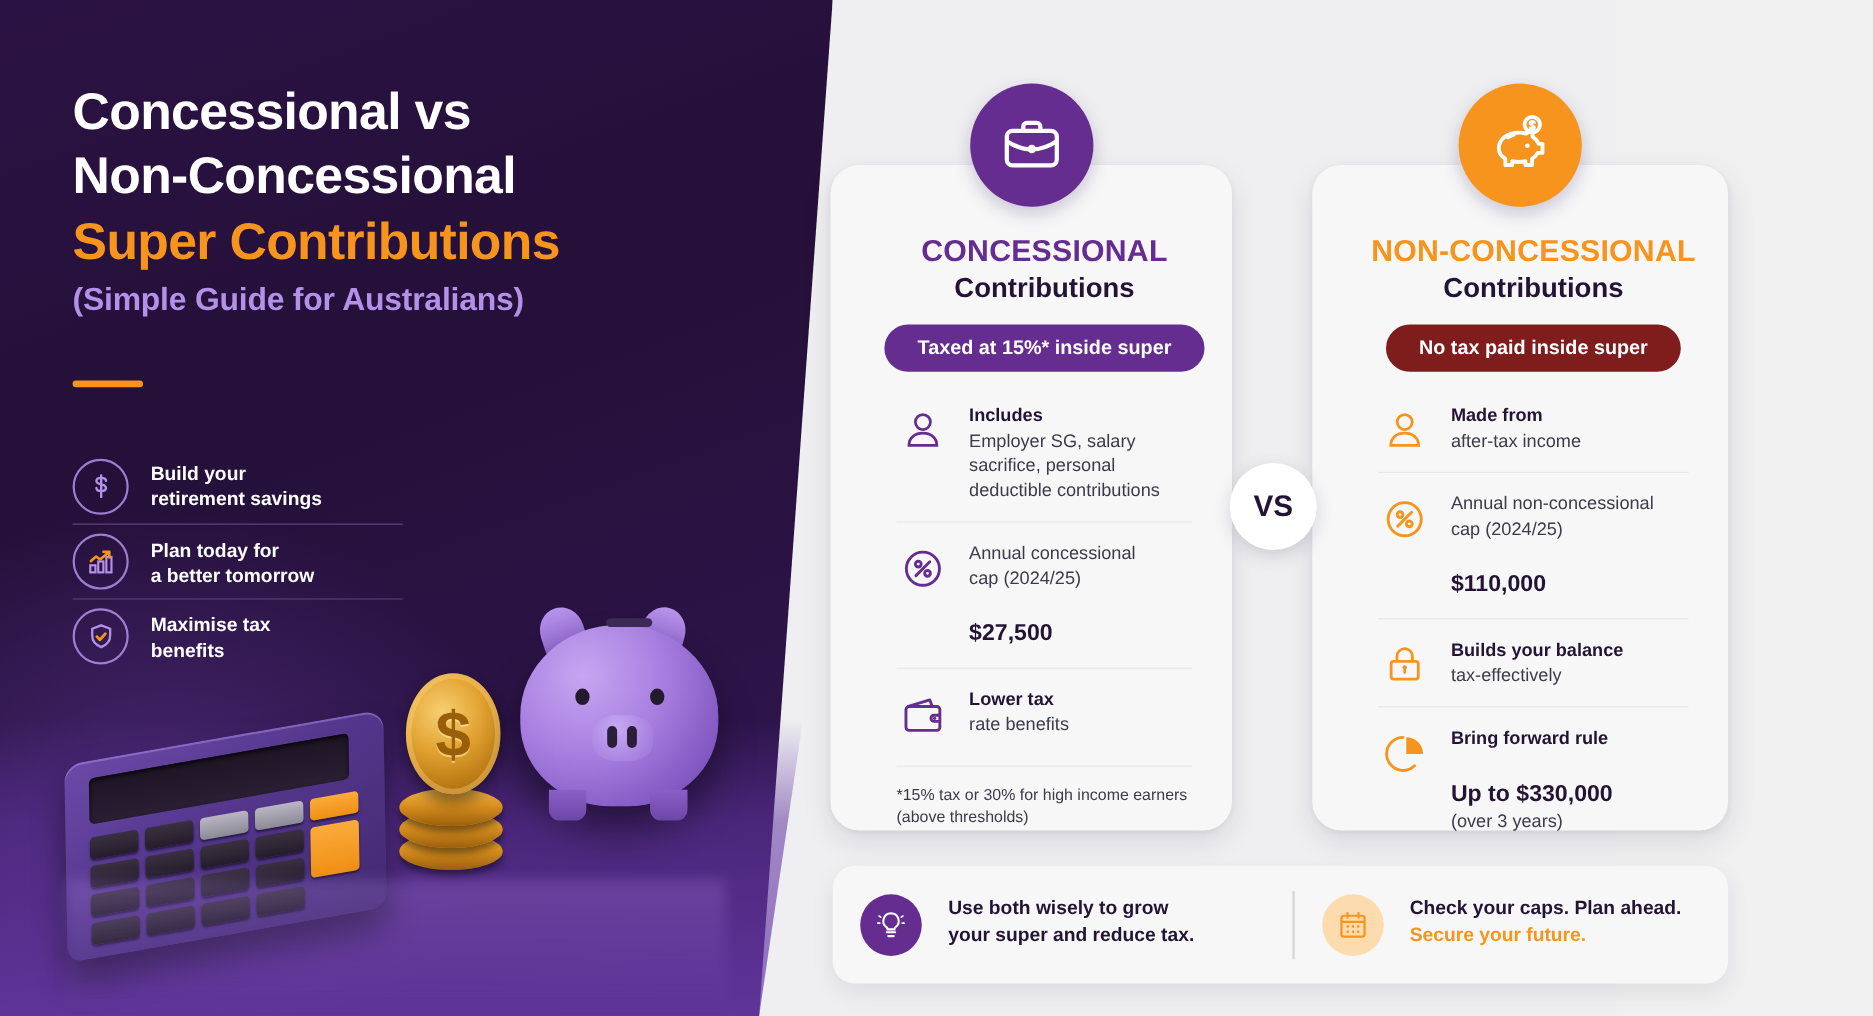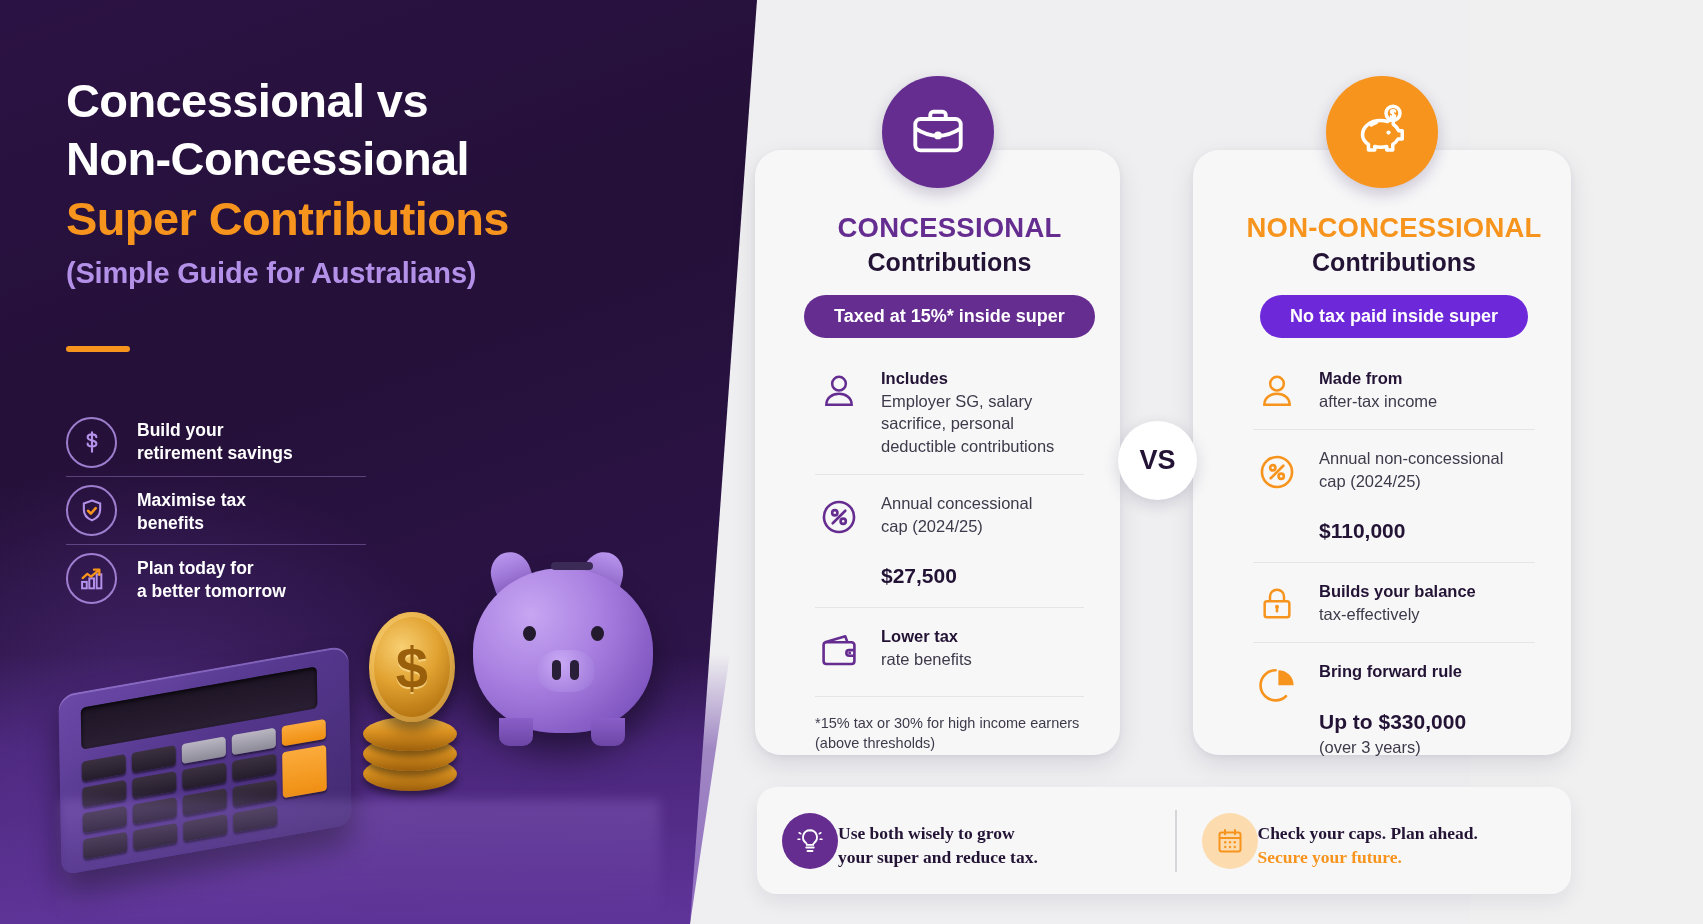--- a/index.html
+++ b/index.html
@@ -183,21 +183,21 @@
   .card-sub {
     text-align: center; font-size: 25px; font-weight: 700; color: #231335;
     margin-top: 4px;
   }
   .pill {
     margin: 18px auto 0; display: block; width: fit-content;
     padding: 11px 30px; border-radius: 22px;
     color: #ffffff; font-size: 18px; font-weight: 700;
   }
   .pill.purple { background: #662d91; }
-  .pill.orange { background: #6d28d9; }
+  .pill.orange { background: #7f1d1d; }
 
   .rows { margin: 12px 36px 0; }
   .row {
     display: flex; align-items: flex-start; gap: 18px;
     padding: 17px 0 17px 0;
   }
   .row + .row { border-top: 1px solid #e5e5e8; }
   .row-icon { flex: 0 0 48px; width: 48px; display:flex; align-items:center; justify-content:center; padding-top:4px; }
   .row-text { font-size: 16.5px; line-height: 22.5px; color: #3e3a4a; }
   .row-text b { color: #231335; font-weight: 700; display: block; }
@@ -218,21 +218,21 @@
     z-index: 5;
   }
 
   
   #bottom-bar {
     position: absolute; left: 757px; top: 787px; width: 814px; height: 107px;
     background: #f7f7f8; border-radius: 20px;
     box-shadow: 0 8px 20px rgba(30,20,60,0.08);
     display: flex; align-items: center;
   }
-  .bb-item { display: flex; align-items: flex-end; gap: 0; padding-left: 25px; font-family: Liberation Serif, serif; }
+  .bb-item { display: flex; align-items: flex-start; gap: 24px; padding-left: 25px; }
   .bb-left { width: 418px; }
   .bb-divider { width: 1.5px; height: 62px; background: #d6d6da; }
   .bb-circle {
     width: 56px; height: 56px; border-radius: 50%;
     display: flex; align-items: center; justify-content: center; flex: 0 0 56px;
   }
   .bb-circle.purple { background: #662d91; }
   .bb-circle.peach { background: #fcdcae; }
   .bb-text { font-size: 17.5px; line-height: 24px; font-weight: 700; color: #231335; }
   .bb-text .accent { color: #f7941d; }
@@ -256,45 +256,45 @@
   <div class="bullets">
 
     <div class="bullet">
       <div class="bullet-ring">
         <svg width="26" height="26" viewBox="0 0 24 24" fill="none" stroke="#b391e8" stroke-width="2" stroke-linecap="round">
           <path d="M12 3v18M16 7.5c0-1.7-1.8-2.5-4-2.5s-4 .9-4 2.6c0 1.8 1.7 2.4 4 2.9s4 1.1 4 3-1.8 2.5-4 2.5-4-.9-4-2.5"></path>
         </svg>
       </div>
       <div class="bullet-text">Build your
 retirement savings</div>
-    </div>
-
-    <div class="bullet">
-      <div class="bullet-ring">
-        <svg width="28" height="28" viewBox="0 0 24 24" fill="none">
-          <path d="M12 3l7 2.6v5.2c0 4.3-2.9 7.7-7 9.2-4.1-1.5-7-4.9-7-9.2V5.6L12 3z" stroke="#b391e8" stroke-width="1.8"></path>
-          <path d="M8.7 11.8l2.3 2.4 4.2-4.6" stroke="#f7941d" stroke-width="2.2" stroke-linecap="round" stroke-linejoin="round" fill="none"></path>
-        </svg>
-      </div>
-      <div class="bullet-text">Maximise tax
-benefits</div>
     </div>
 
     <div class="bullet">
       <div class="bullet-ring">
         <svg width="28" height="28" viewBox="0 0 24 24" fill="none">
           <rect x="3.5" y="14.5" width="4" height="5.5" stroke="#b391e8" stroke-width="1.7"></rect>
           <rect x="9.7" y="11.5" width="4" height="8.5" stroke="#b391e8" stroke-width="1.7"></rect>
           <rect x="16" y="8" width="4" height="12" stroke="#b391e8" stroke-width="1.7"></rect>
           <path d="M4 11.2l4-3.6 3.2 2.4L18 4.2" stroke="#f7941d" stroke-width="2" stroke-linecap="round" stroke-linejoin="round"></path>
           <path d="M13.7 4h4.6v4.4" stroke="#f7941d" stroke-width="2" stroke-linecap="round" stroke-linejoin="round"></path>
         </svg>
       </div>
       <div class="bullet-text">Plan today for
 a better tomorrow</div>
+    </div>
+
+    <div class="bullet">
+      <div class="bullet-ring">
+        <svg width="28" height="28" viewBox="0 0 24 24" fill="none">
+          <path d="M12 3l7 2.6v5.2c0 4.3-2.9 7.7-7 9.2-4.1-1.5-7-4.9-7-9.2V5.6L12 3z" stroke="#b391e8" stroke-width="1.8"></path>
+          <path d="M8.7 11.8l2.3 2.4 4.2-4.6" stroke="#f7941d" stroke-width="2.2" stroke-linecap="round" stroke-linejoin="round" fill="none"></path>
+        </svg>
+      </div>
+      <div class="bullet-text">Maximise tax
+benefits</div>
     </div>
 
   </div>
 
   <div class="obj calc-body">
     <div class="calc-screen"></div>
     <div class="calc-keys">
       <div class="key"></div>
       <div class="key"></div>
       <div class="key grey"></div>

